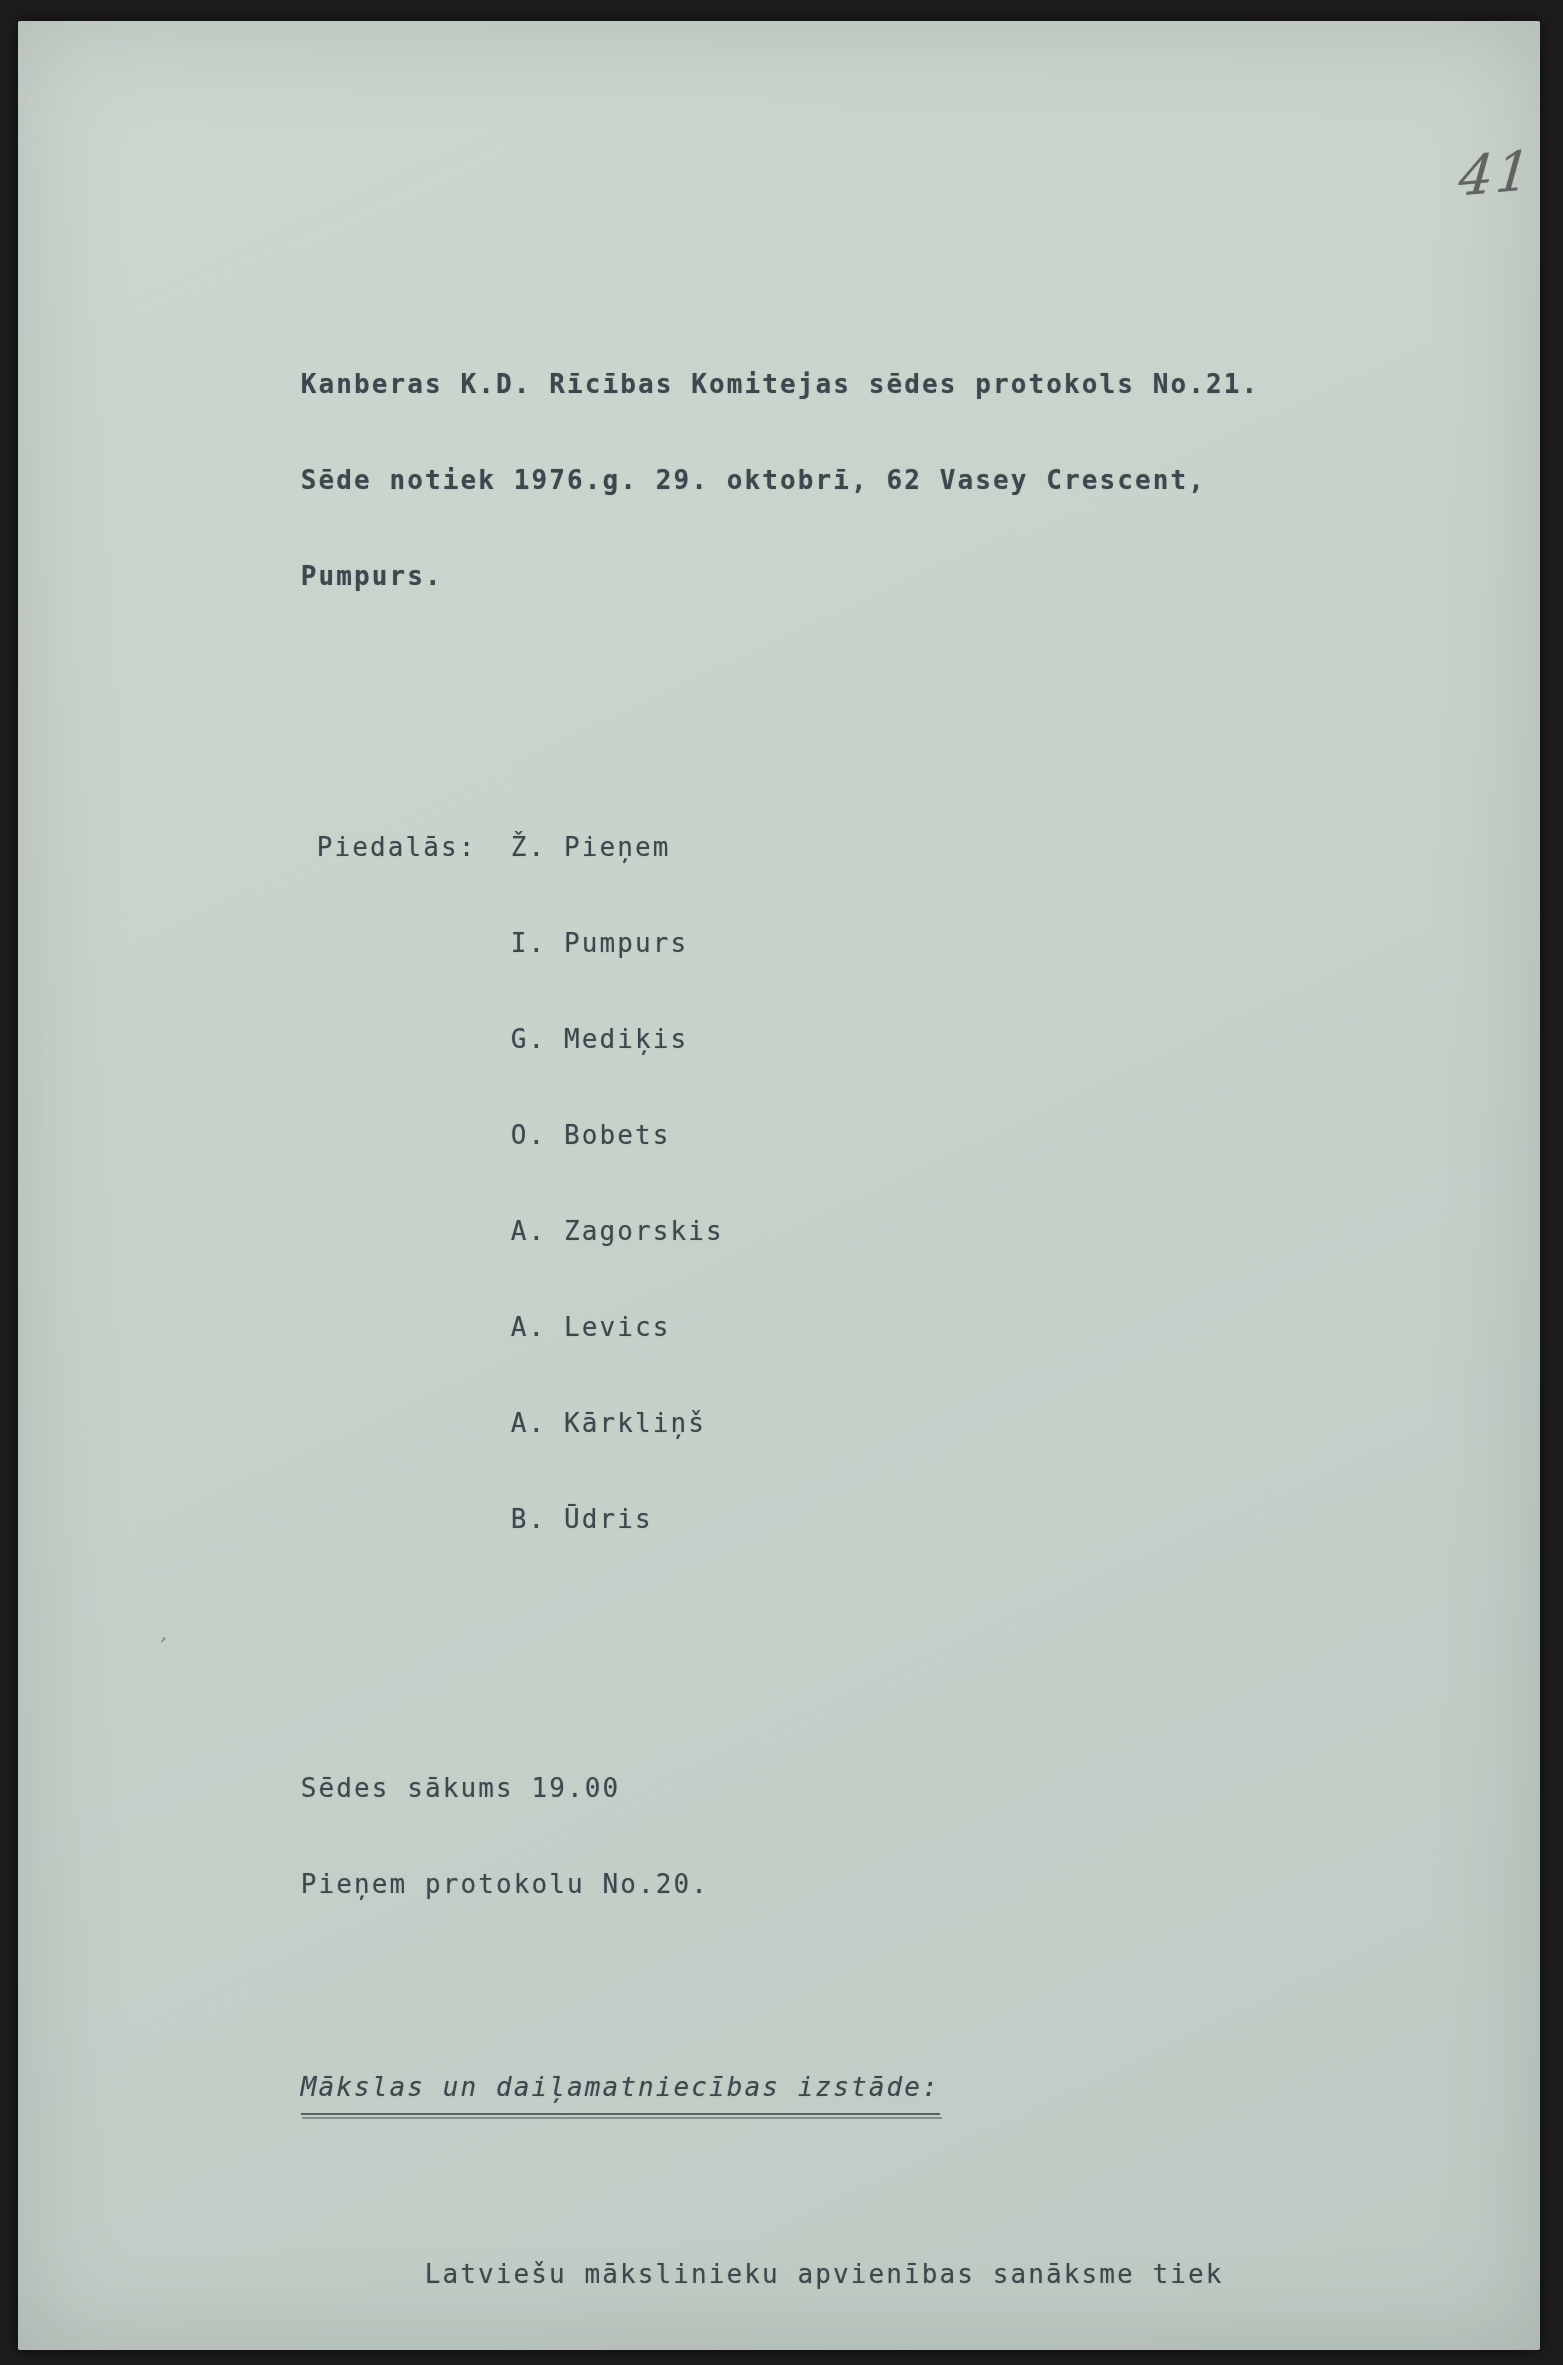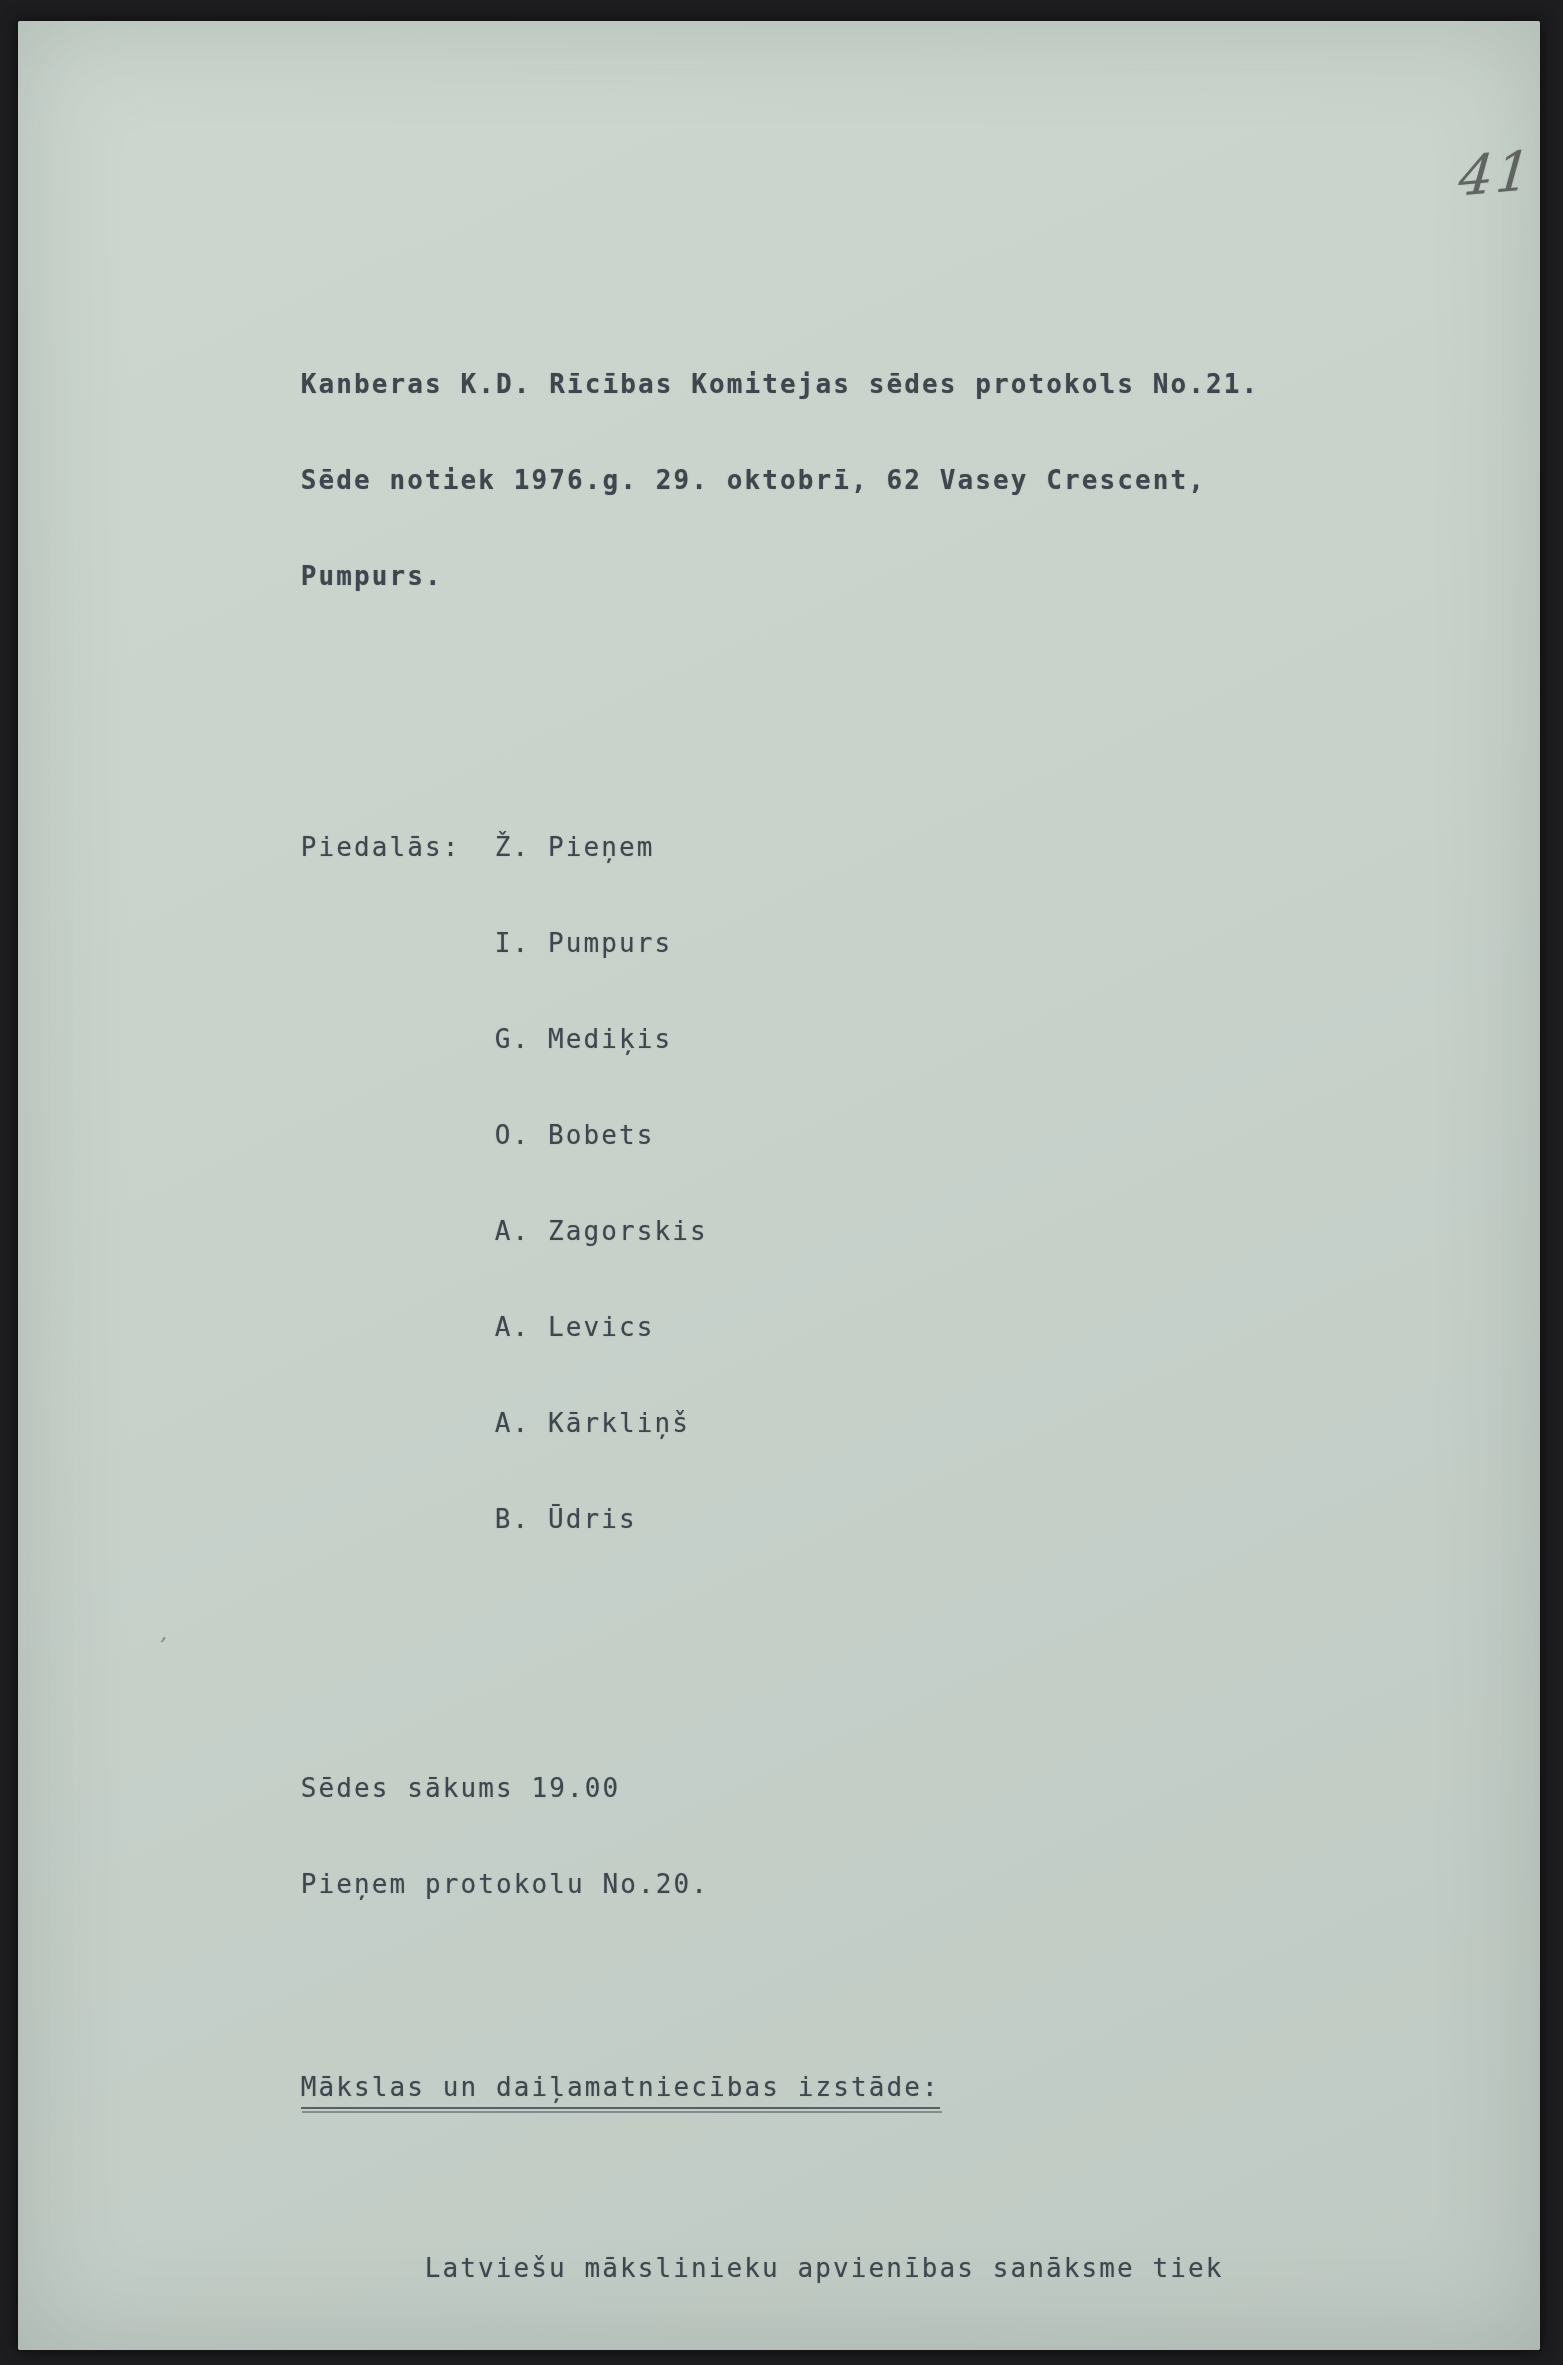--- a/index.html
+++ b/index.html
@@ -18,24 +18,24 @@
     position:absolute; left:283px; top:187px;
     font:26px/32px "DejaVu Sans Mono", monospace;
     letter-spacing:2.1px; color:#3e464e; white-space:pre;
     text-shadow:0 0 1.2px rgba(62,70,78,.38);
   }
   .line { min-height:32px; }
   .b-header { margin-bottom:15.3px;font-weight:bold; }
   .b-att { margin-bottom:13px; }
   .b-info { margin-bottom:10.6px; }
   .b-par { margin-bottom:10.6px; }
-  .att-row { display:flex; }
+  .att-row { display:flex;margin-left:16px; }
   .att-label { display:inline-block; width:194px; }
   .sec-h { margin:0 0 15.3px 0; }
-  .u { display:inline-block; position:relative; border-bottom:2.9px solid rgba(56,64,72,.78); padding-bottom:4px; }
+  .u { display:inline-block; position:relative; border-bottom:2.9px solid rgba(56,64,72,.78); padding-bottom:10px;font-style:italic; }
   .u::after { content:""; position:absolute; left:1.8px; right:-1.8px; bottom:-5.9px; height:1.8px; background:rgba(56,64,72,.45); }
   .ind7 { padding-left:124px; }
   .pageno {
     position:absolute; left:1441px; top:126px;
     font:italic 54px/1 "DejaVu Serif", serif; color:#4f5350;
     transform:rotate(-5deg) skewX(-10deg); opacity:.85; letter-spacing:2.4px;
     text-shadow:0 0 1.2px rgba(80,84,81,.5);
   }
   .stray {
     position:absolute; left:140px; top:1611px;

